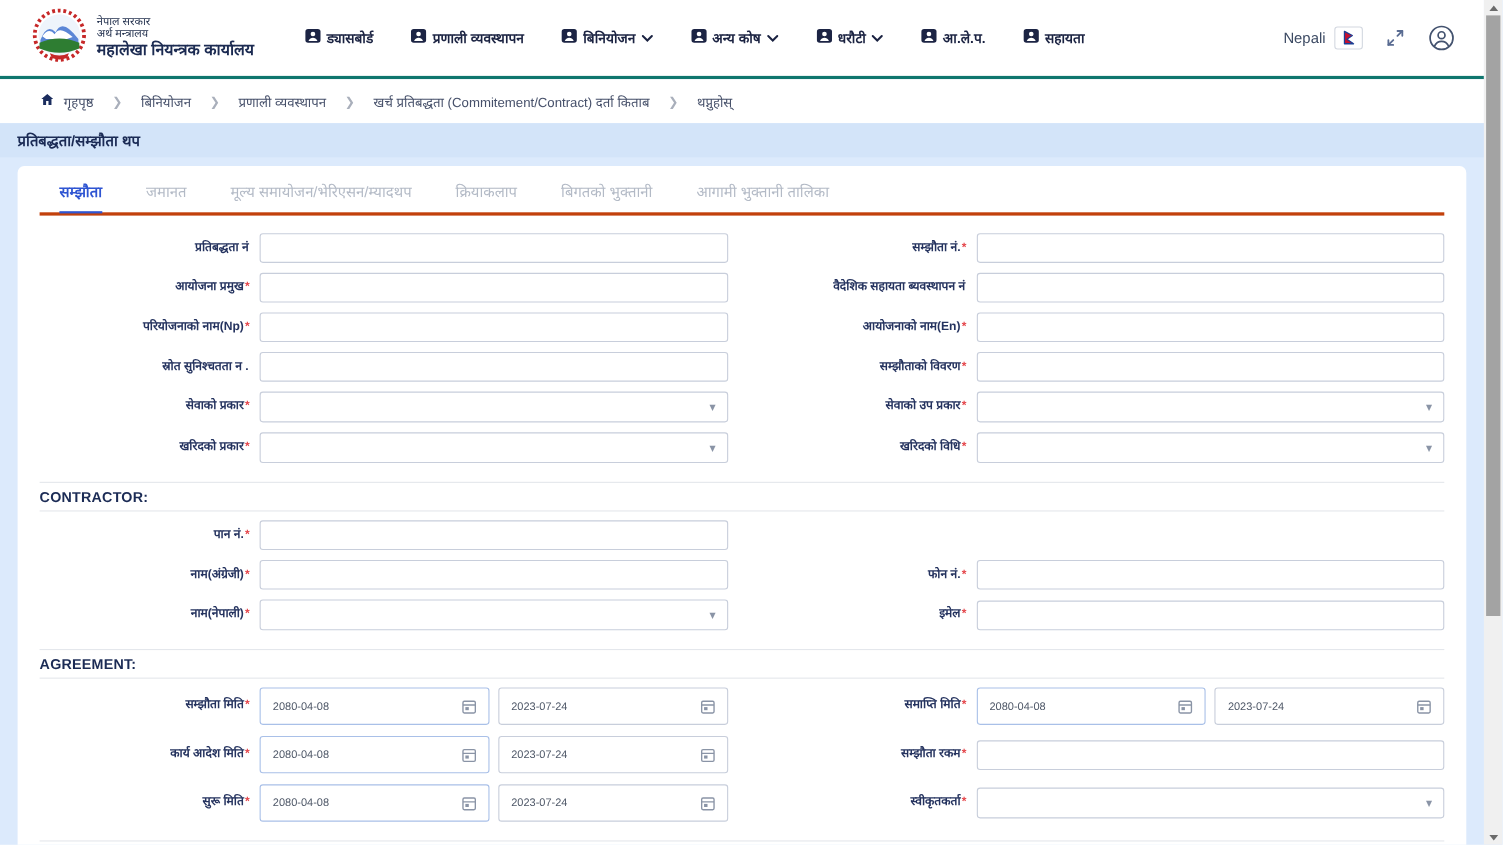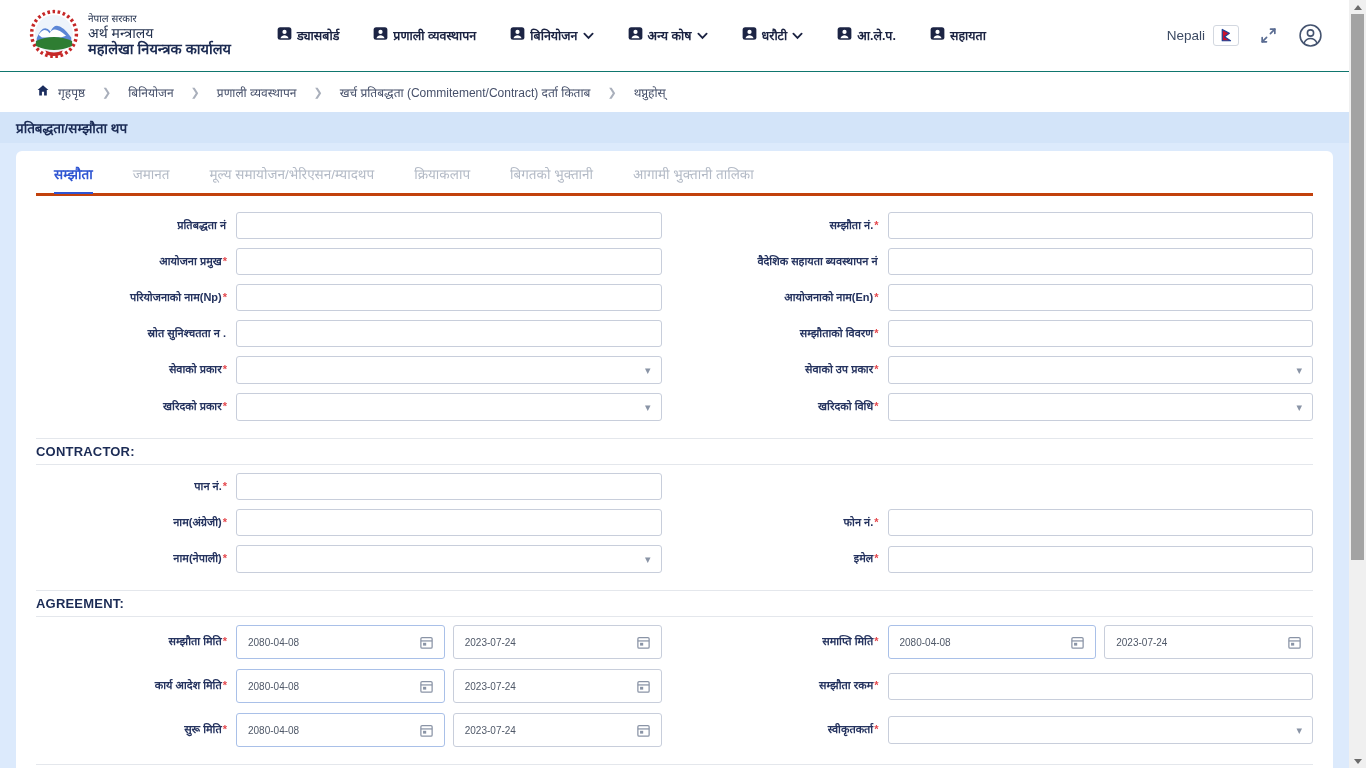--- a/index.html
+++ b/index.html
@@ -1,25 +1,25 @@
 <!DOCTYPE html>
 <html><head>
 <meta charset="utf-8">
 <style>
   * { margin:0; padding:0; box-sizing:border-box; }
   html,body { width:1366px; height:768px; overflow:hidden; }
   body { font-family:"Liberation Sans", sans-serif; background:#dceafc; position:relative; }
   .app { position:absolute; left:0; top:0; width:1349px; }
 
   
-  .header { height:72px; background:#fff; display:flex; align-items:center; padding:0 26px 0 28px; border-bottom:1px solid #0f766e; }
+  .header { height:72px; background:#fff; display:flex; align-items:center; padding:0 26px 0 28px; border-bottom:3px solid #0f766e; }
   .logo-wrap { display:flex; align-items:center; gap:8px; }
   .org { display:flex; flex-direction:column; line-height:1.15; }
   .org .l1 { font-size:10px; color:#24324f; }
-  .org .l2 { font-size:14px; color:#24324f; }
+  .org .l2 { font-size:10px; color:#24324f; }
   .org .l3 { font-size:14.5px; font-weight:700; color:#1c2b52; }
   .nav { display:flex; align-items:center; gap:34px; margin-left:46px; }
   .nav-item { display:flex; align-items:center; gap:5px; cursor:pointer; }
   .nav-lbl { font-size:12.5px; font-weight:700; color:#1b2342; }
   .caret svg { display:block; }
   .hdr-right { margin-left:auto; display:flex; align-items:center; gap:20px; }
   .lang { display:flex; align-items:center; gap:8px; cursor:pointer; }
   .lang-lbl { font-size:13.5px; color:#3c4a63; }
   .flag-box { width:26px; height:21px; border:1px solid #d3d8e0; border-radius:3px; display:flex; align-items:center; justify-content:center; background:#fff; }
   .icon-btn { cursor:pointer; display:flex; align-items:center; }

